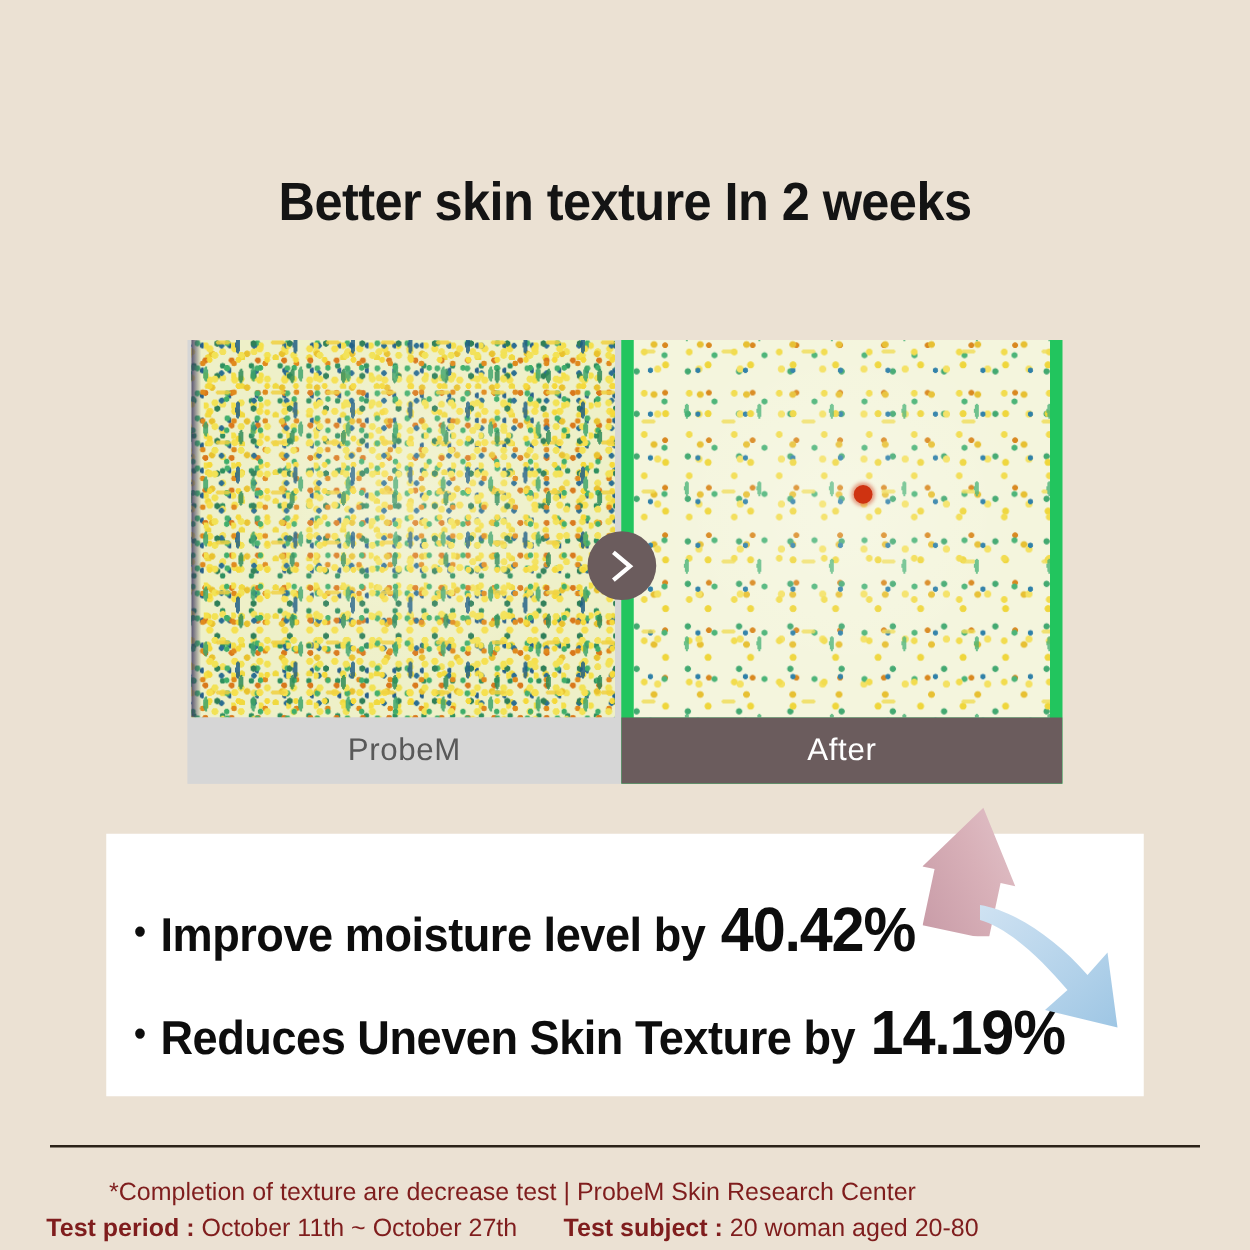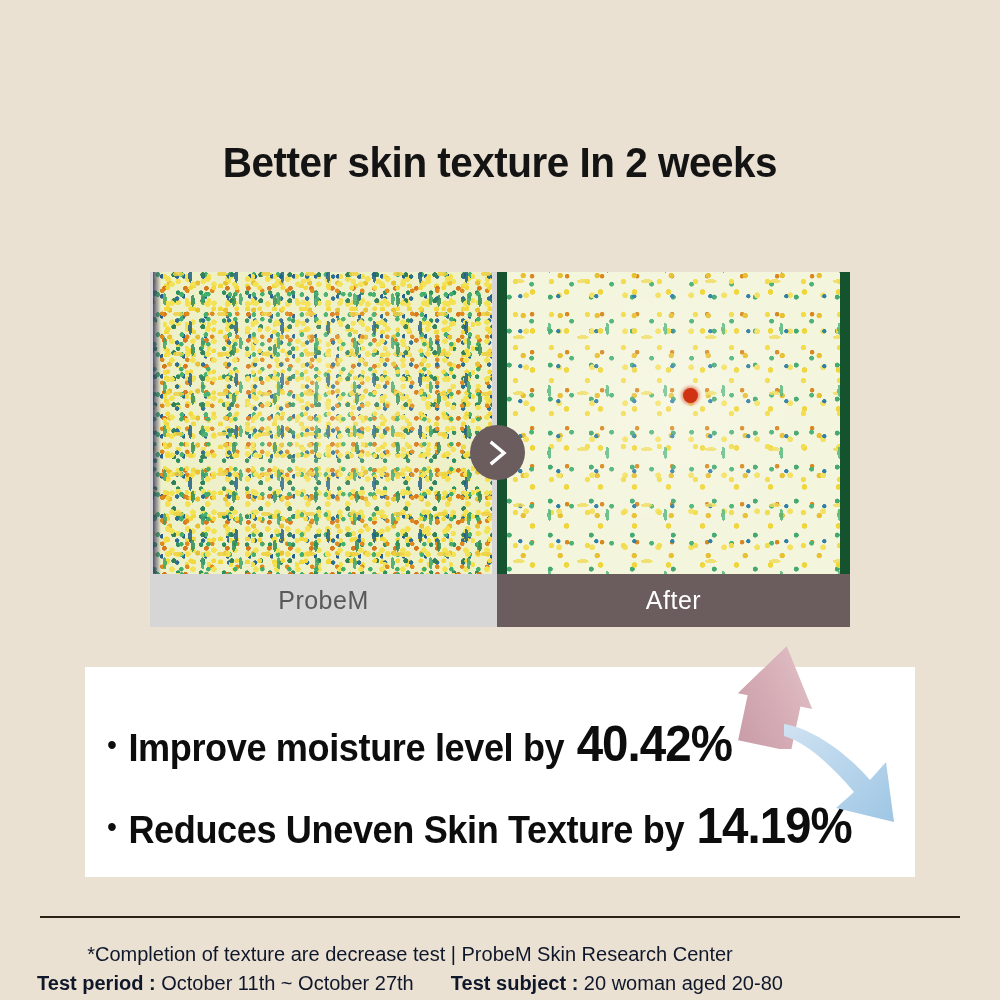--- a/index.html
+++ b/index.html
@@ -50,21 +50,21 @@
   }
 
   .panel {
     position: absolute;
     top: 0;
     width: 347px;
     height: 355px;
     overflow: hidden;
   }
   .panel.before { left: 0; background: #d6d6d6; }
-  .panel.after  { left: 347px; width: 353px; background: #14532d; }
+  .panel.after  { left: 347px; width: 353px; background: #22c55e; }
 
   .panel .photo {
     position: absolute;
     top: 0;
     height: 302px;
     overflow: hidden;
   }
   .panel.before .photo { left: 3px; right: 5px; width: 339px; }
   .panel.after  .photo { left: 10px; width: 333px; }
 
@@ -251,21 +251,21 @@
     top: 884px;
     width: 920px;
     height: 2px;
     background: #2b2218;
   }
   .foot {
     position: absolute;
     left: 0;
     width: 820px;
     text-align: center;
-    color: #0f172a;
+    color: #7f1d1d;
     white-space: nowrap;
   }
   .foot.f1 { top: 911px; font-size: 20px; }
   .foot.f2 { top: 940px; font-size: 20px; }
   .foot .b { font-weight: bold; }
   .foot .gap { display: inline-block; width: 26px; }
 </style>
 </head>
 <body>
 

